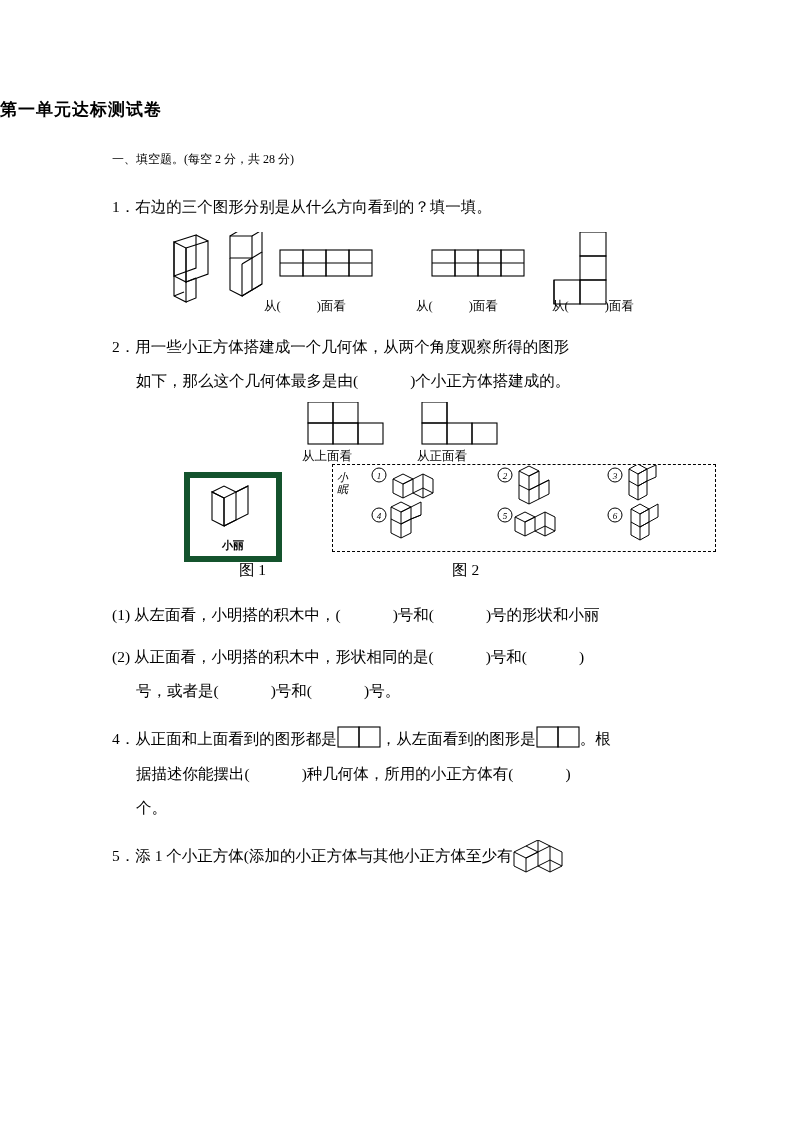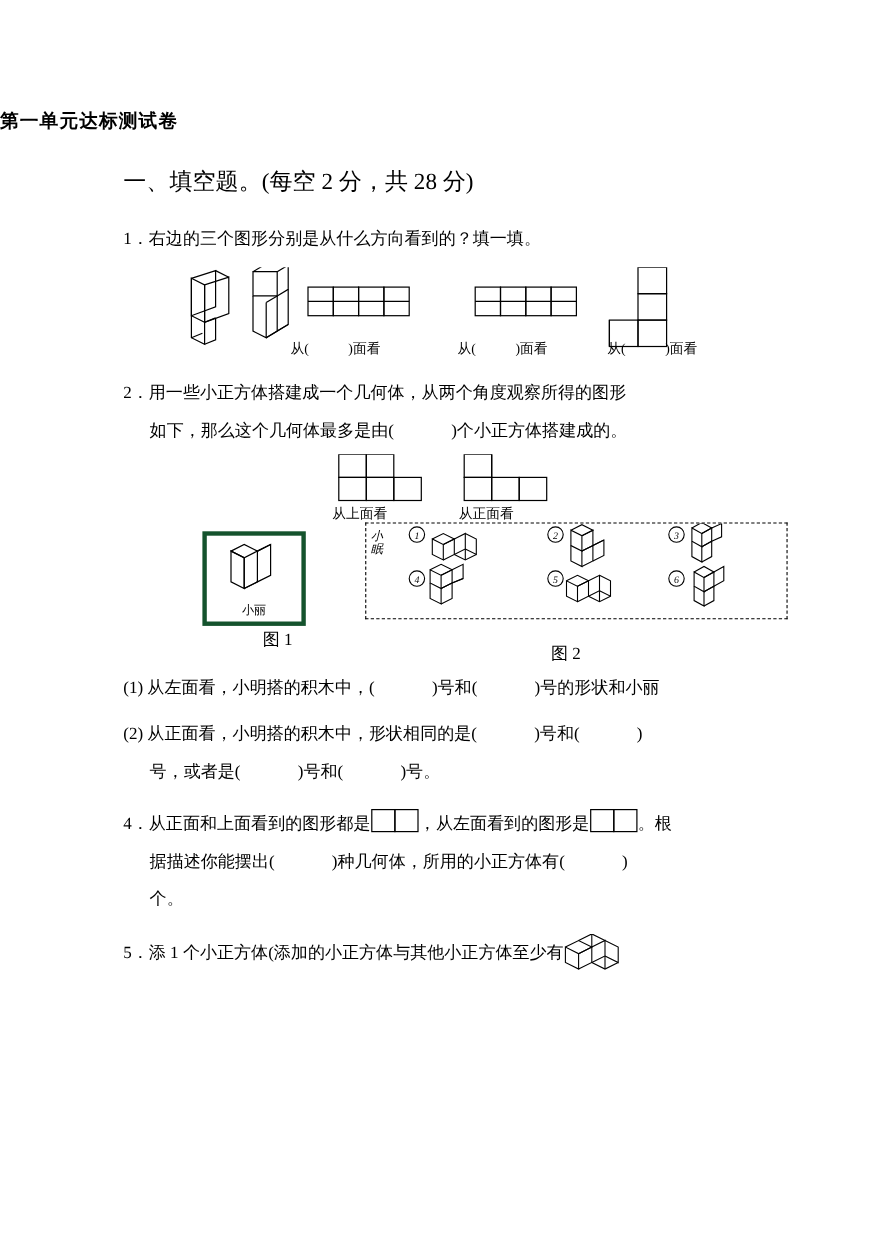--- a/index.html
+++ b/index.html
@@ -23,21 +23,21 @@
   }
   .title {
     text-align: left;
     font-size: 17px;
     font-weight: bold;
     letter-spacing: 1px;
     margin-top: 98px;
     margin-bottom: 0;
   }
   .section-head {
-    font-size: 21px;
+    font-size: 12px;
     margin: 30px 0 16px 112px;
   }
   .q {
     margin: 22px 0 0 112px;
     font-size: 15.5px;
     line-height: 34px;
     width: 570px;
   }
   .q .indent {
     display: block;
@@ -138,21 +138,21 @@
         <line x1="335" y1="0" x2="335" y2="21"></line>
       </g>
     </svg>
     <div style="position:absolute; left:190px; top:46px; font-size:12.5px;">从上面看</div>
     <div style="position:absolute; left:305px; top:46px; font-size:12.5px;">从正面看</div>
   </div>
 
 
   <div style="position:relative; margin-left:112px; margin-top:4px; height:126px;">
 
-    <div style="position:absolute; left:72px; top:8px; width:86px; height:78px; border:4px solid #14532d;">
+    <div style="position:absolute; left:72px; top:8px; width:86px; height:78px; border:6px solid #14532d;font-weight:bold;">
       <svg width="84" height="76">
         <g fill="none" stroke="#000" stroke-width="1.1">
           <path d="M22,14 L22,42 L34,48 L34,20 Z"></path>
           <path d="M22,14 L34,8 L46,14 L34,20 Z"></path>
           <path d="M46,14 L46,42 L34,48"></path>
           <path d="M46,14 L58,8 L58,36 L46,42"></path>
           <path d="M46,14 L58,8"></path>
           <path d="M34,48 L46,42"></path>
           <path d="M34,20 L34,48"></path>
         </g>
@@ -225,21 +225,21 @@
           <path d="M298,44 L307,39 L316,44 L307,49"></path>
           <path d="M307,49 L316,44 L316,57 L307,62"></path>
           <path d="M298,57 L298,70 L307,75 L307,62"></path>
           <path d="M307,62 L316,57 L316,70 L307,75"></path>
           <path d="M316,44 L325,39 L325,52 L316,57"></path>
         </g>
       </svg>
     </div>
 
     <div style="position:absolute; left:78px; top:96px; width:76px; text-align:right; font-size:15.5px;">图 1</div>
-    <div style="position:absolute; left:340px; top:109px; width:76px; text-align:right; font-size:15.5px;">图 2</div>
+    <div style="position:absolute; left:340px; top:96px; width:76px; text-align:left; font-size:15.5px;">图 2</div>
   </div>
 
   <div class="q" style="margin-top:8px;">
     <span>(1) 从左面看，小明搭的积木中，(</span><span class="blank"></span><span>)号和(</span><span class="blank"></span><span>)号的形状和小丽</span>
   </div>
 
   <div class="q" style="margin-top:8px;">
     <span>(2) 从正面看，小明搭的积木中，形状相同的是(</span><span class="blank"></span><span>)号和(</span><span class="blank"></span><span>)</span>
     <span class="indent"><span>号，或者是(</span><span class="blank"></span><span>)号和(</span><span class="blank"></span><span>)号。</span></span>
   </div>

